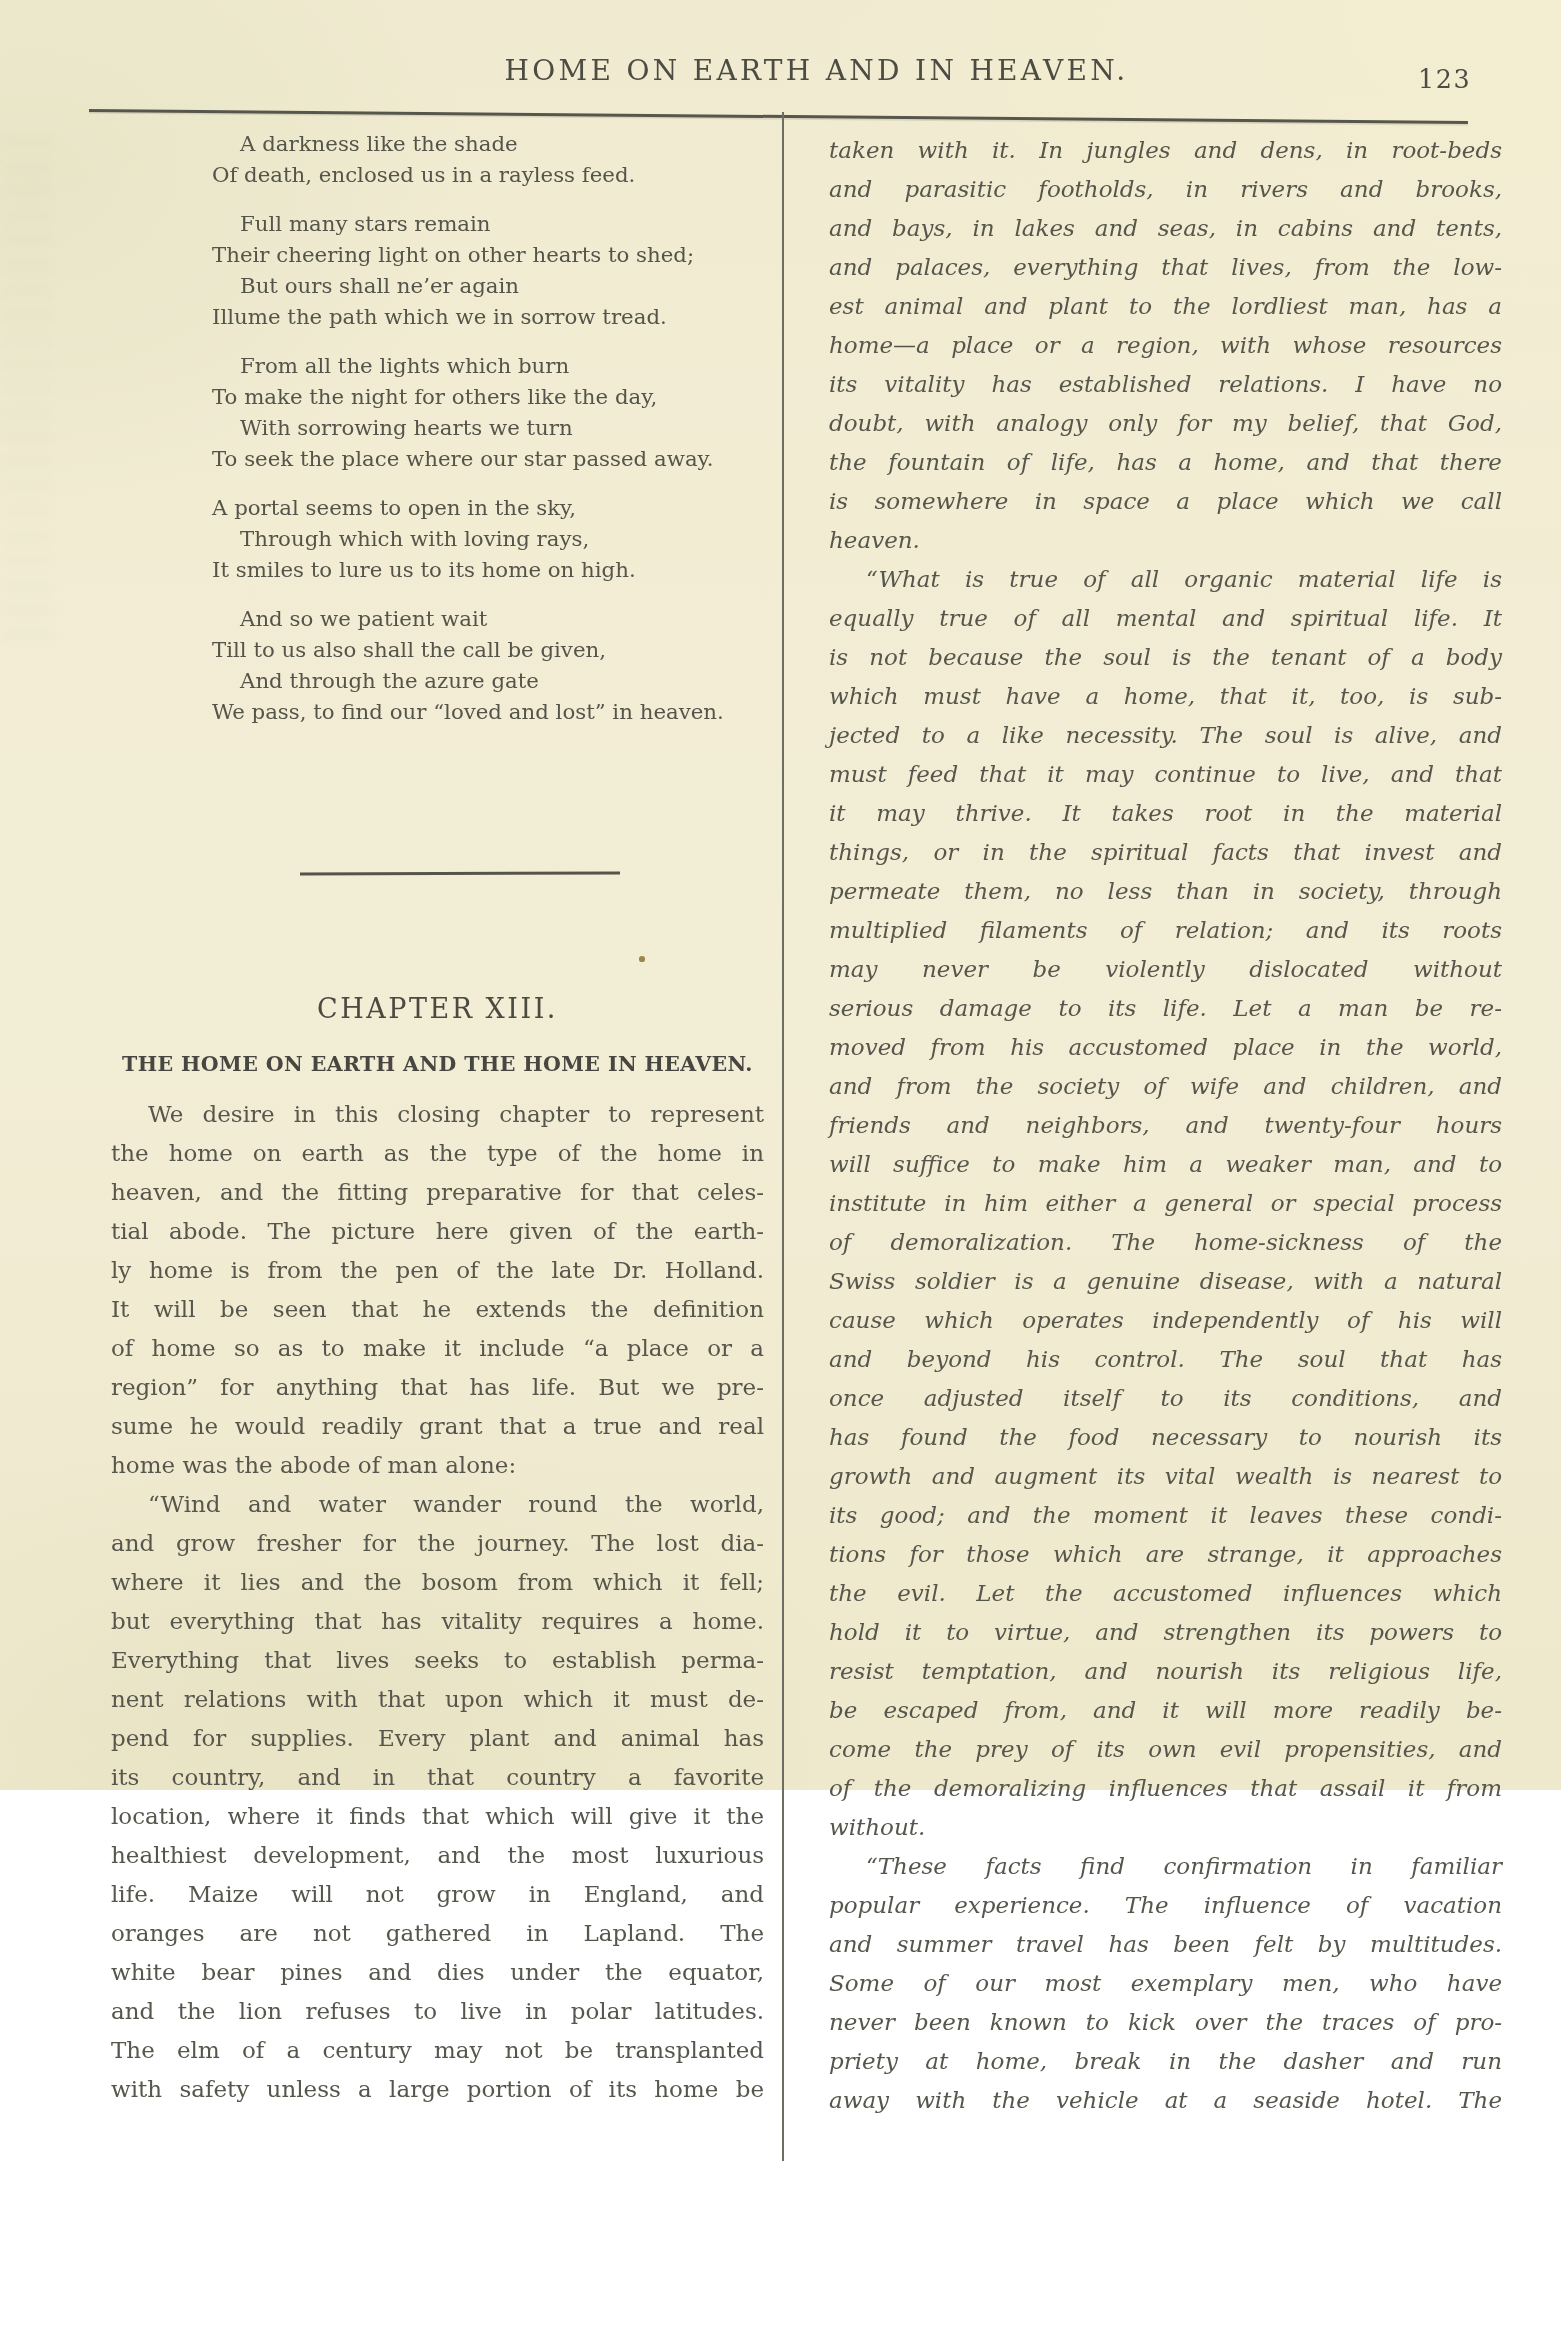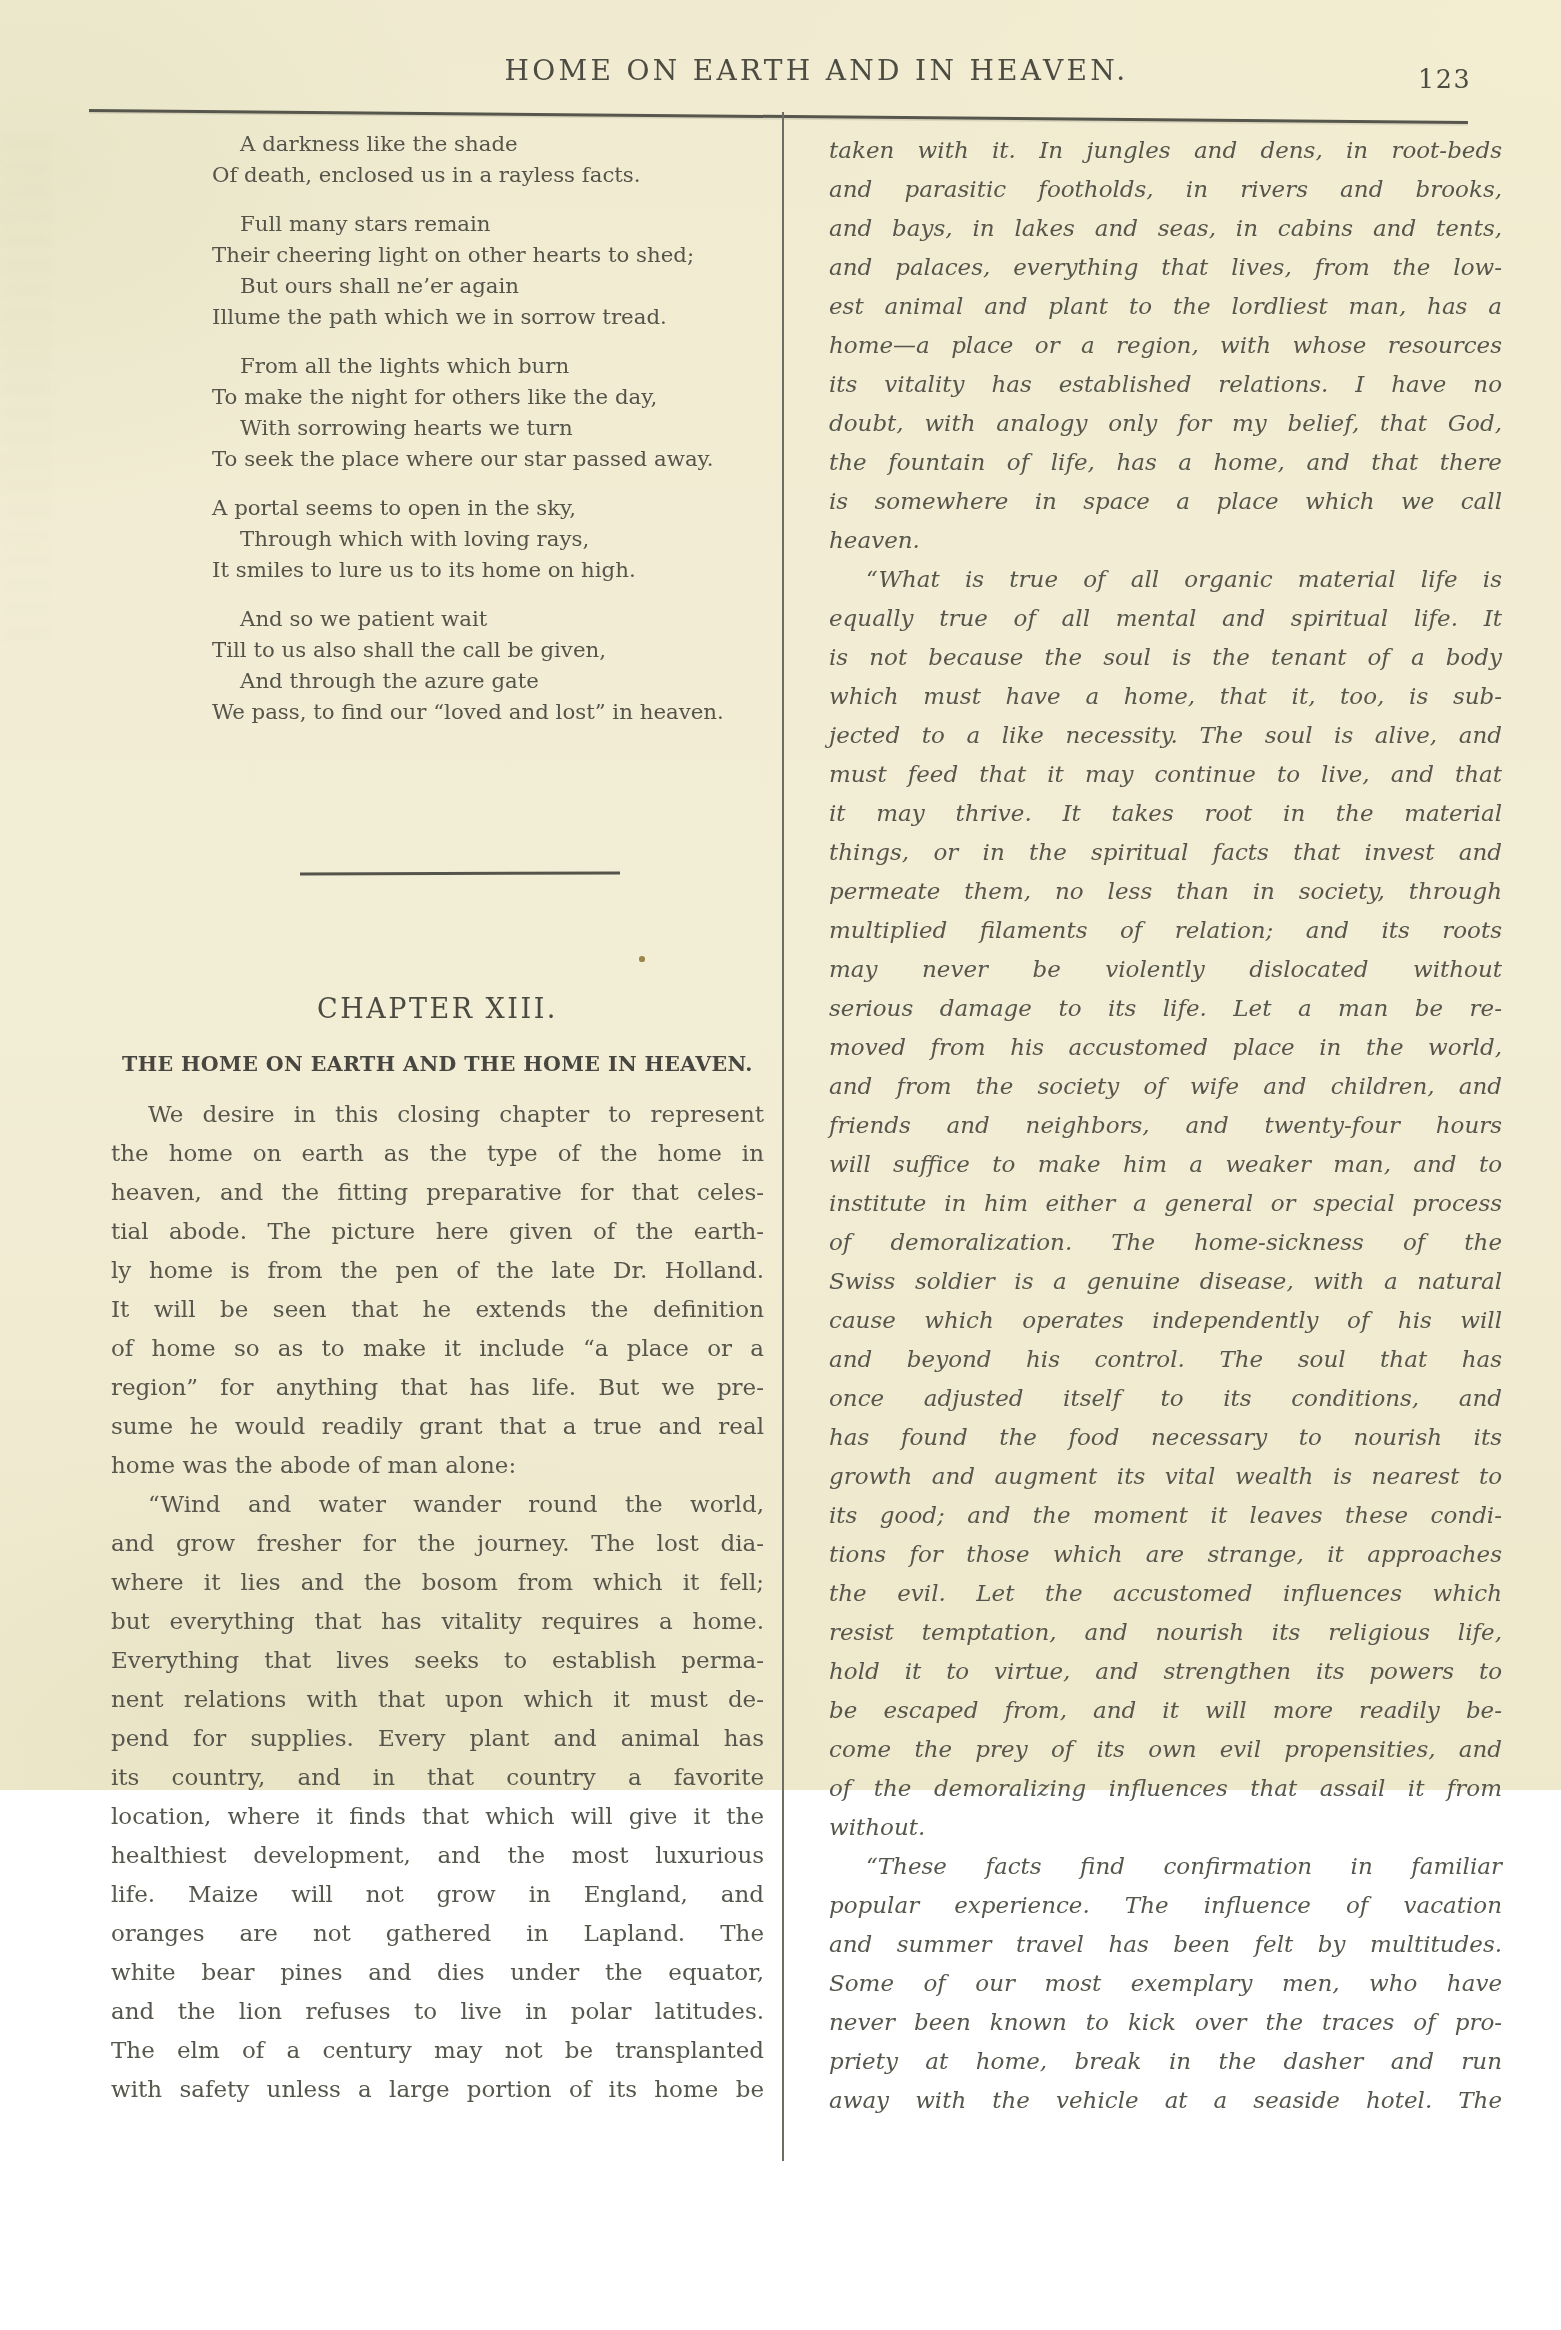--- a/index.html
+++ b/index.html
@@ -83,21 +83,21 @@
 
   <div class="running-head">HOME ON EARTH AND IN HEAVEN.</div>
   <div class="page-num">123</div>
   <div class="head-rule"></div>
   <div class="col-divider"></div>
 
   <div class="col left">
     <div class="poem">
         <div class="stanza">
           <div class="pline pindent">A darkness like the shade</div>
-          <div class="pline">Of death, enclosed us in a rayless facts.</div>
+          <div class="pline">Of death, enclosed us in a rayless feed.</div>
         </div>
         <div class="stanza">
           <div class="pline pindent">Full many stars remain</div>
           <div class="pline">Their cheering light on other hearts to shed;</div>
           <div class="pline pindent">But ours shall ne’er again</div>
           <div class="pline">Illume the path which we in sorrow tread.</div>
         </div>
         <div class="stanza">
           <div class="pline pindent">From all the lights which burn</div>
           <div class="pline">To make the night for others like the day,</div>
@@ -189,22 +189,22 @@
           <div class="bline">of demoralization.  The home-sickness of the</div>
           <div class="bline">Swiss soldier is a genuine disease, with a natural</div>
           <div class="bline">cause which operates independently of his will</div>
           <div class="bline">and beyond his control.  The soul that has</div>
           <div class="bline">once adjusted itself to its conditions, and</div>
           <div class="bline">has found the food necessary to nourish its</div>
           <div class="bline">growth and augment its vital wealth is nearest to</div>
           <div class="bline">its good; and the moment it leaves these condi-</div>
           <div class="bline">tions for those which are strange, it approaches</div>
           <div class="bline">the evil.  Let the accustomed influences which</div>
+          <div class="bline">hold it to virtue, and strengthen its powers to</div>
           <div class="bline">resist temptation, and nourish its religious life,</div>
-          <div class="bline">hold it to virtue, and strengthen its powers to</div>
           <div class="bline">be escaped from, and it will more readily be-</div>
           <div class="bline">come the prey of its own evil propensities, and</div>
           <div class="bline">of the demoralizing influences that assail it from</div>
           <div class="bline endline">without.</div>
         </div>
         <div class="para">
           <div class="bline findent">“These facts find confirmation in familiar</div>
           <div class="bline">popular experience.  The influence of vacation</div>
           <div class="bline">and summer travel has been felt by multitudes.</div>
           <div class="bline">Some of our most exemplary men, who have</div>

